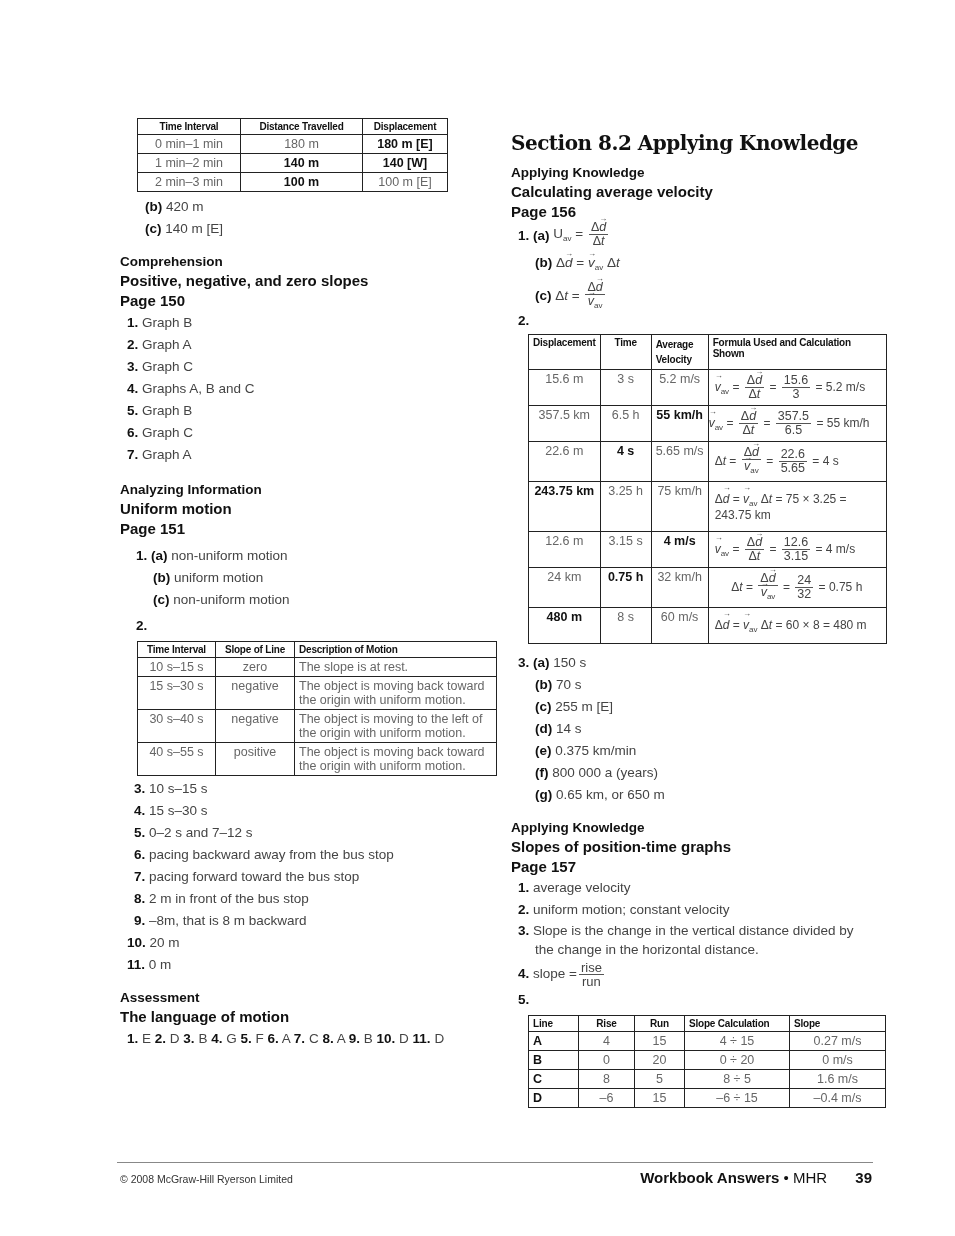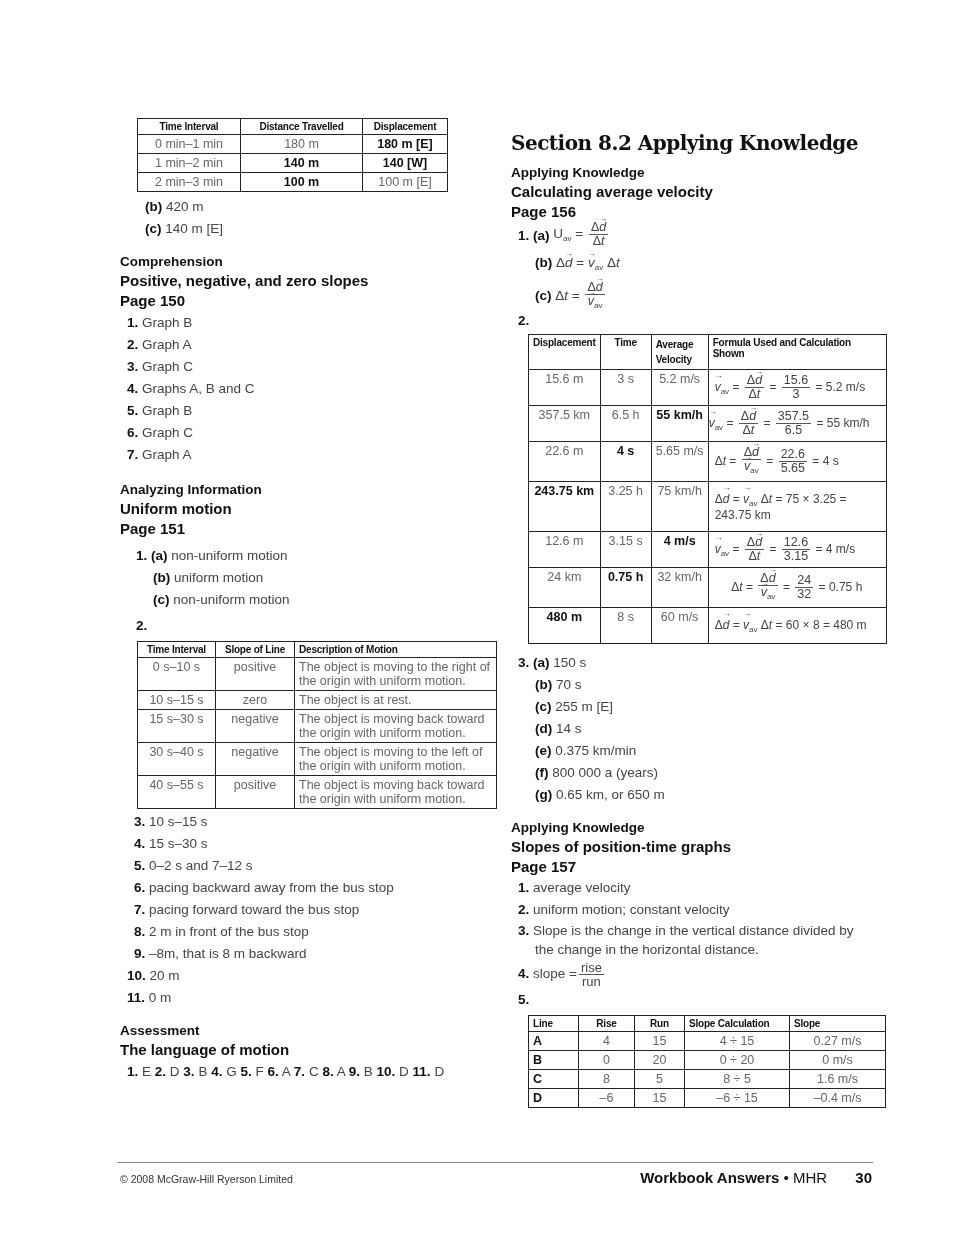--- a/index.html
+++ b/index.html
@@ -105,28 +105,23 @@
     <table class="outer" style="width:360px; margin-top:4px;">
       <thead>
         <tr>
           <th class="c" style="width:78px">Time Interval</th>
           <th class="c" style="width:79px">Slope of Line</th>
           <th class="l">Description of Motion</th>
         </tr>
       </thead>
       <tbody id="t2body">
           <tr>
-            <td class="c">0 s–10 s</td>
-            <td class="c">positive</td>
-            <td style="line-height: 14px;">The object is moving to the right of the origin with uniform motion.</td>
-          </tr>
-          <tr>
             <td class="c">10 s–15 s</td>
             <td class="c">zero</td>
-            <td style="line-height: 14px;">The object is at rest.</td>
+            <td style="line-height: 14px;">The slope is at rest.</td>
           </tr>
           <tr>
             <td class="c">15 s–30 s</td>
             <td class="c">negative</td>
             <td style="line-height: 14px;">The object is moving back toward the origin with uniform motion.</td>
           </tr>
           <tr>
             <td class="c">30 s–40 s</td>
             <td class="c">negative</td>
             <td style="line-height: 14px;">The object is moving to the left of the origin with uniform motion.</td>
@@ -348,14 +343,14 @@
     </table>
   </div>
 </div>
 
 <div class="footer-rule"></div>
 <div class="footer-left">© 2008 McGraw-Hill Ryerson Limited</div>
 <div class="footer-right">
   <span class="wb">Workbook Answers</span>
   <span>•</span>
   <span>MHR</span>
-  <span class="pg">30</span>
+  <span class="pg">39</span>
 </div>
 
 </body></html>

